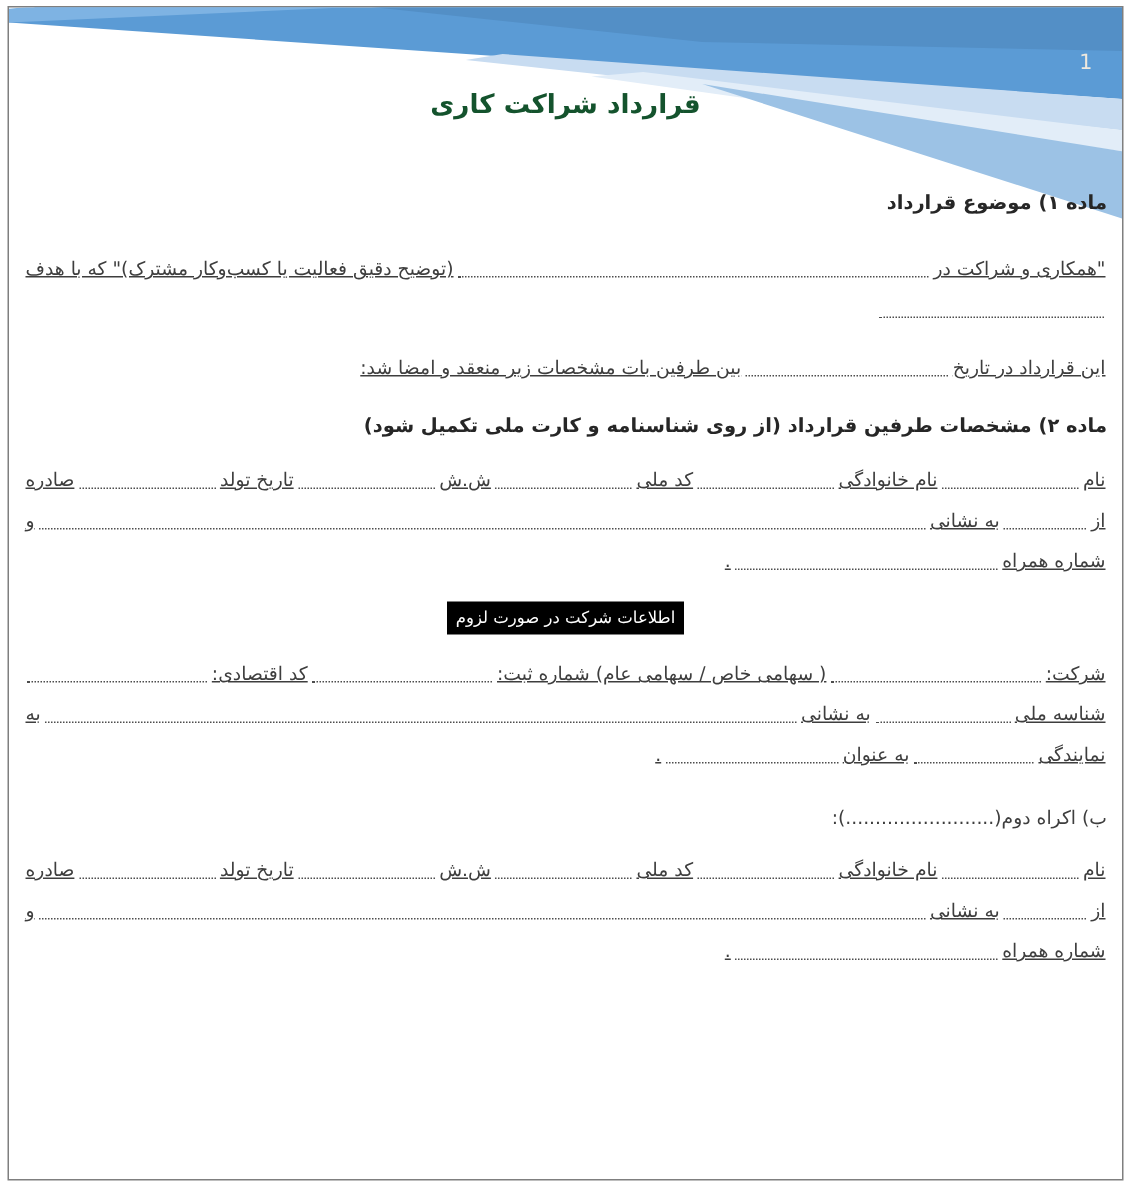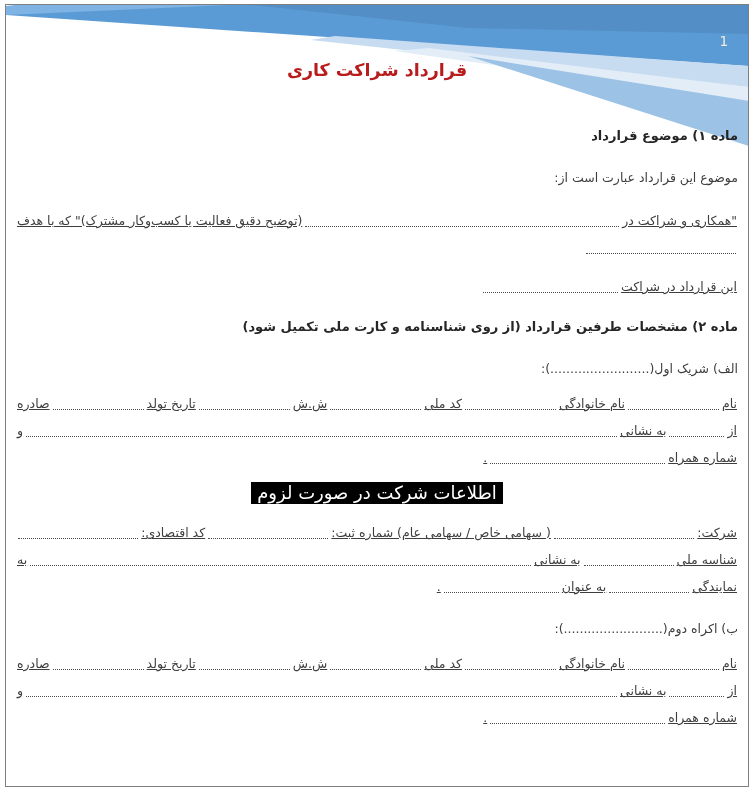--- a/index.html
+++ b/index.html
@@ -1,33 +1,33 @@
 <!DOCTYPE html>
 <html lang="fa"><head>
 <meta charset="utf-8">
 <style>
   html,body{margin:0;padding:0;background:#ffffff;}
   body{width:755px;height:792px;position:relative;font-family:"DejaVu Sans",sans-serif;}
   .page{position:absolute;left:5px;right:6px;top:4px;bottom:5px;border:1px solid #7f7f7f;background:#fff;overflow:hidden;}
   .hdr{position:absolute;top:-1px;left:-1px;width:calc(100% + 2px);height:150px;display:block;}
   .pgnum{font-family:"DejaVu Sans",sans-serif;font-size:14px;fill:#efe9de;}
-  .title{position:absolute;top:55px;left:0;width:100%;text-align:center;font-weight:700;font-size:17.5px;color:#b91c1c;direction:rtl;}
+  .title{position:absolute;top:55px;left:0;width:100%;text-align:center;font-weight:700;font-size:17.5px;color:#14532d;direction:rtl;}
   .content{position:absolute;top:104px;left:4px;right:4px;padding:0 6px;direction:rtl;text-align:right;font-size:12.5px;color:#3e3e3e;line-height:26px;}
   .content p{margin:0;text-align:right;}
   .just{text-align:justify;margin-bottom:12px !important;}
   .h{font-weight:700;color:#262626;font-size:13px;margin-top:14px !important;}
   .lead{margin-top:16px !important;}
   .fline{display:flex;align-items:flex-end;line-height:27px;min-height:27px;}
   .fline .seg{white-space:nowrap;margin:0 1px;text-decoration:underline;}
   .leader{border-bottom:1.6px dotted #4d4d4d;height:2px;margin:0 2px 7px 2px;min-width:14px;}
   .mt8{margin-top:8px;}
   .mt12{margin-top:12px;}
   .mt16{margin-top:16px !important;}
   .note{text-align:center;margin:11px 0;}
-  .notebox{display:inline-block;background:#000;color:#fff;padding:1px 6px;font-size:18px;line-height:20px;}
+  .notebox{display:inline-block;background:#000;color:#fff;padding:1px 6px;font-size:11px;line-height:20px;}
   .plabel{margin-top:16px !important;margin-bottom:6px !important;}
 </style>
 </head>
 <body>
 
 <div class="page">
 
   <svg class="hdr" viewBox="0 0 755 150" preserveAspectRatio="none" xmlns="http://www.w3.org/2000/svg">
     <polygon points="20,0 755,0 755,62 0,11" fill="#5B9BD5"></polygon>
     <polygon points="240,0 755,0 755,30 470,24" fill="#538FC6"></polygon>
@@ -38,39 +38,38 @@
     <text class="pgnum" x="725" y="42">1</text>
   </svg>
 
   <div class="title">قرارداد شراکت کاری</div>
 
   <div class="content">
 
 
     <p class="h">ماده ۱) موضوع قرارداد</p>
 
-    <p class="lead">موضوع این قرارداد عبارت است از:</p>
 
     <div class="fline mt16">
         <span class="seg">"همکاری و شراکت در</span>
         <span class="leader" style="flex: 1 1 20px;"></span>
         <span class="seg">(توضیح دقیق فعالیت یا کسب‌وکار مشترک)" که با هدف</span>
       </div>
     <div class="fline">
         <span class="leader" style="flex: 0 0 150px;"></span>
       </div>
 
     <div class="fline mt12">
-        <span class="seg">این قرارداد در شراکت</span>
+        <span class="seg">این قرارداد در تاریخ</span>
         <span class="leader" style="flex: 0 0 135px;"></span>
+        <span class="seg">بین طرفین بات مشخصات زیر منعقد و امضا شد:</span>
       </div>
 
     <p class="h">ماده ۲) مشخصات طرفین قرارداد (از روی شناسنامه و کارت ملی تکمیل شود)</p>
 
-    <p class="plabel">الف) شریک اول(.........................):</p>
 
     <div class="fline mt8">
         <span class="seg">نام</span>
         <span class="leader" style="flex: 1 1 20px;"></span>
         <span class="seg">نام خانوادگی</span>
         <span class="leader" style="flex: 1 1 20px;"></span>
         <span class="seg">کد ملی</span>
         <span class="leader" style="flex: 1 1 20px;"></span>
         <span class="seg">ش.ش</span>
         <span class="leader" style="flex: 1 1 20px;"></span>

